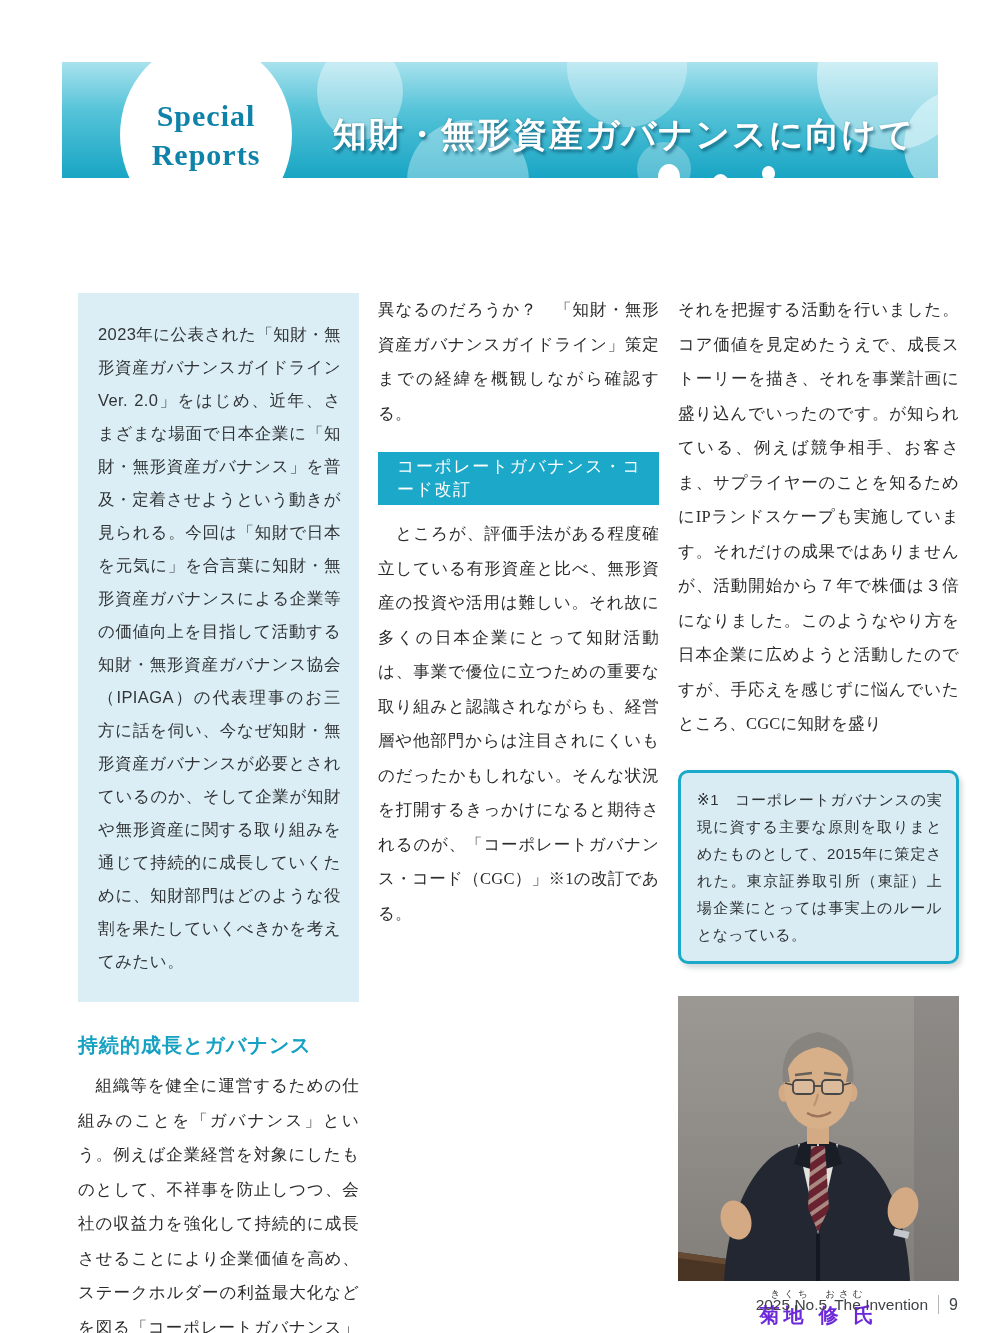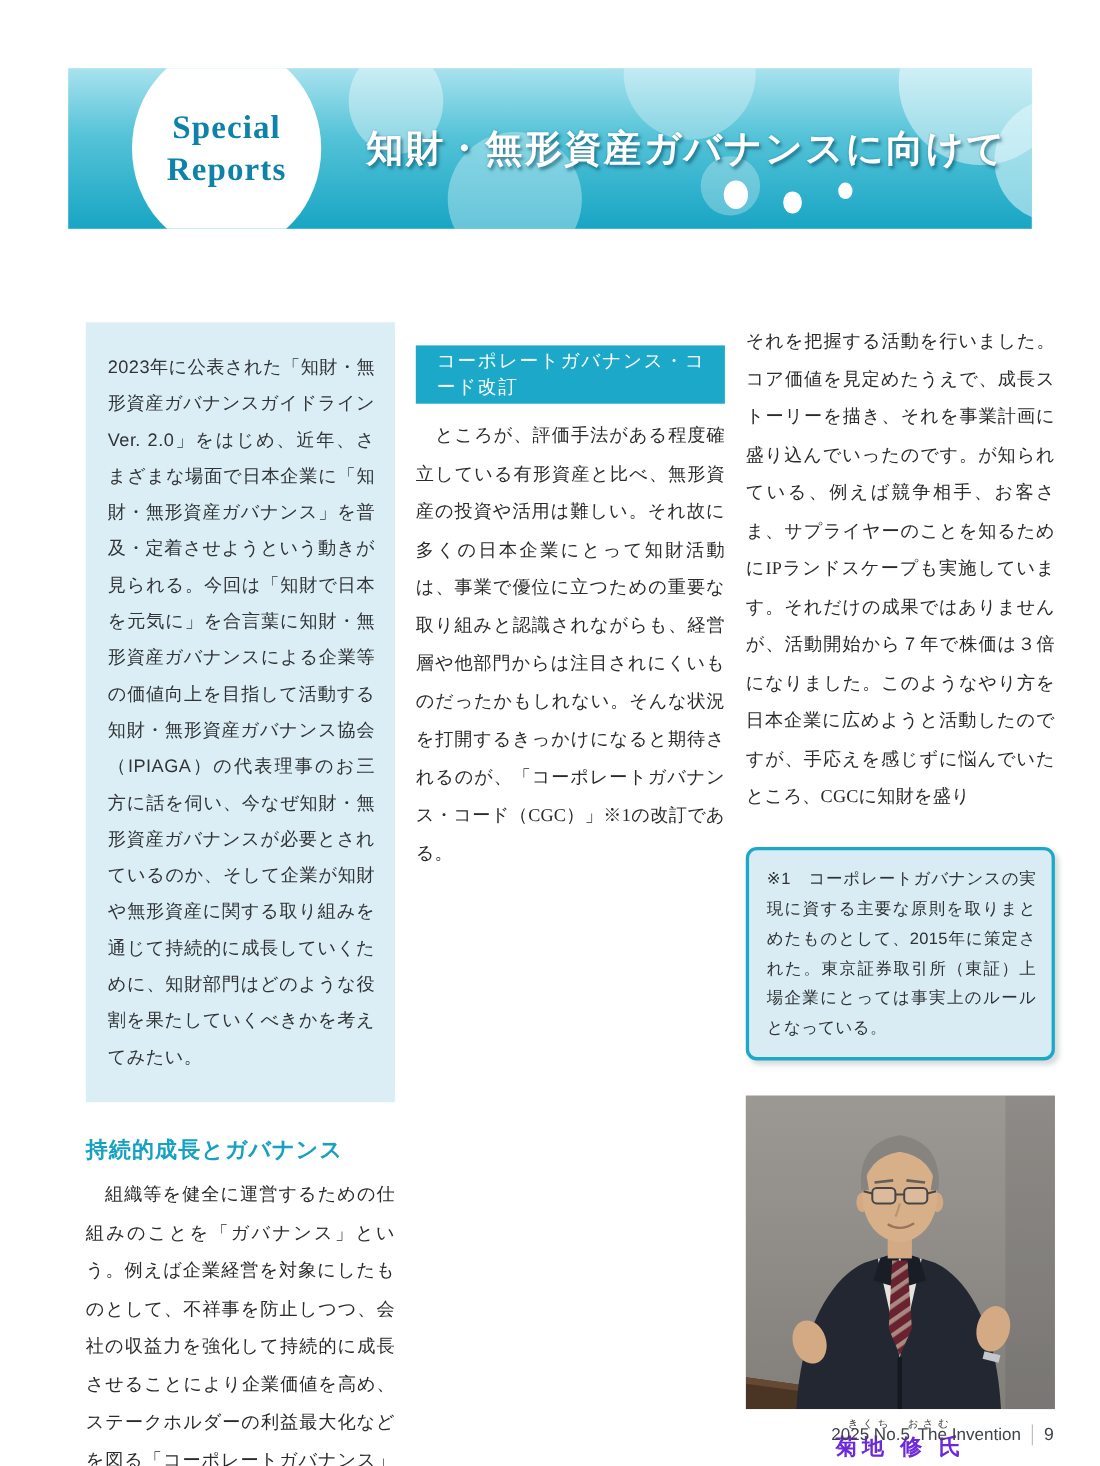--- a/index.html
+++ b/index.html
@@ -5,21 +5,21 @@
   * { margin:0; padding:0; box-sizing:border-box; }
   html,body { background:#ffffff; }
   body {
     width:1000px; height:1333px; position:relative; overflow:hidden;
     font-family:"Liberation Serif","DejaVu Serif",serif; color:#2b2b2b;
   }
   .page { position:absolute; inset:0; background:#fff; }
 
   
   .banner {
-    position:absolute; left:62px; top:62px; width:876px; height:146px;
+    position:absolute; left:62px; top:62px; width:876px; height:116px;
     overflow:hidden;
     background:linear-gradient(180deg,#a9e2ee 0%,#55c3d8 42%,#18a5c4 100%);
   }
   .bub { position:absolute; border-radius:50%; }
   .b1 { left:255px; top:-18px; width:86px;  height:96px;  background:rgba(255,255,255,.38); }
   .b2 { left:345px; top:58px;  width:122px; height:122px; background:rgba(215,242,249,.42); }
   .b3 { left:505px; top:-55px; width:120px; height:120px; background:rgba(255,255,255,.30); }
   .b4 { left:575px; top:80px;  width:54px;  height:54px;  background:rgba(255,255,255,.28); }
   .b5 { left:755px; top:-62px; width:150px; height:150px; background:rgba(255,255,255,.45); }
   .b6 { left:842px; top:28px;  width:112px; height:112px; background:rgba(232,249,253,.55); }
@@ -145,20 +145,21 @@
   <section class="col col-left">
     <div class="lead-box">
       <p>2023年に公表された「知財・無形資産ガバナンスガイドラインVer. 2.0」をはじめ、近年、さまざまな場面で日本企業に「知財・無形資産ガバナンス」を普及・定着させようという動きが見られる。今回は「知財で日本を元気に」を合言葉に知財・無形資産ガバナンスによる企業等の価値向上を目指して活動する知財・無形資産ガバナンス協会（IPIAGA）の代表理事のお三方に話を伺い、今なぜ知財・無形資産ガバナンスが必要とされているのか、そして企業が知財や無形資産に関する取り組みを通じて持続的に成長していくために、知財部門はどのような役割を果たしていくべきかを考えてみたい。</p>
     </div>
     <h2 class="section-heading">持続的成長とガバナンス</h2>
     <p class="body">　組織等を健全に運営するための仕組みのことを「ガバナンス」という。例えば企業経営を対象にしたものとして、不祥事を防止しつつ、会社の収益力を強化して持続的に成長させることにより企業価値を高め、ステークホルダーの利益最大化などを図る「コーポレートガバナンス」が知られている。</p>
 
   </section>
 
   <section class="col col-middle">
+    <p class="body">異なるのだろうか？　「知財・無形資産ガバナンスガイドライン」策定までの経緯を概観しながら確認する。</p>
     <h3 class="sub-highlight">コーポレートガバナンス・コード改訂</h3>
     <p class="body">　ところが、評価手法がある程度確立している有形資産と比べ、無形資産の投資や活用は難しい。それ故に多くの日本企業にとって知財活動は、事業で優位に立つための重要な取り組みと認識されながらも、経営層や他部門からは注目されにくいものだったかもしれない。そんな状況を打開するきっかけになると期待されるのが、「コーポレートガバナンス・コード（CGC）」※1の改訂である。</p>
     
     
   </section>
 
   <section class="col col-right">
     <p class="body">それを把握する活動を行いました。コア価値を見定めたうえで、成長ストーリーを描き、それを事業計画に盛り込んでいったのです。が知られている、例えば競争相手、お客さま、サプライヤーのことを知るためにIPランドスケープも実施しています。それだけの成果ではありませんが、活動開始から７年で株価は３倍になりました。このようなやり方を日本企業に広めようと活動したのですが、手応えを感じずに悩んでいたところ、CGCに知財を盛り</p>
 
     <aside class="note-box">

